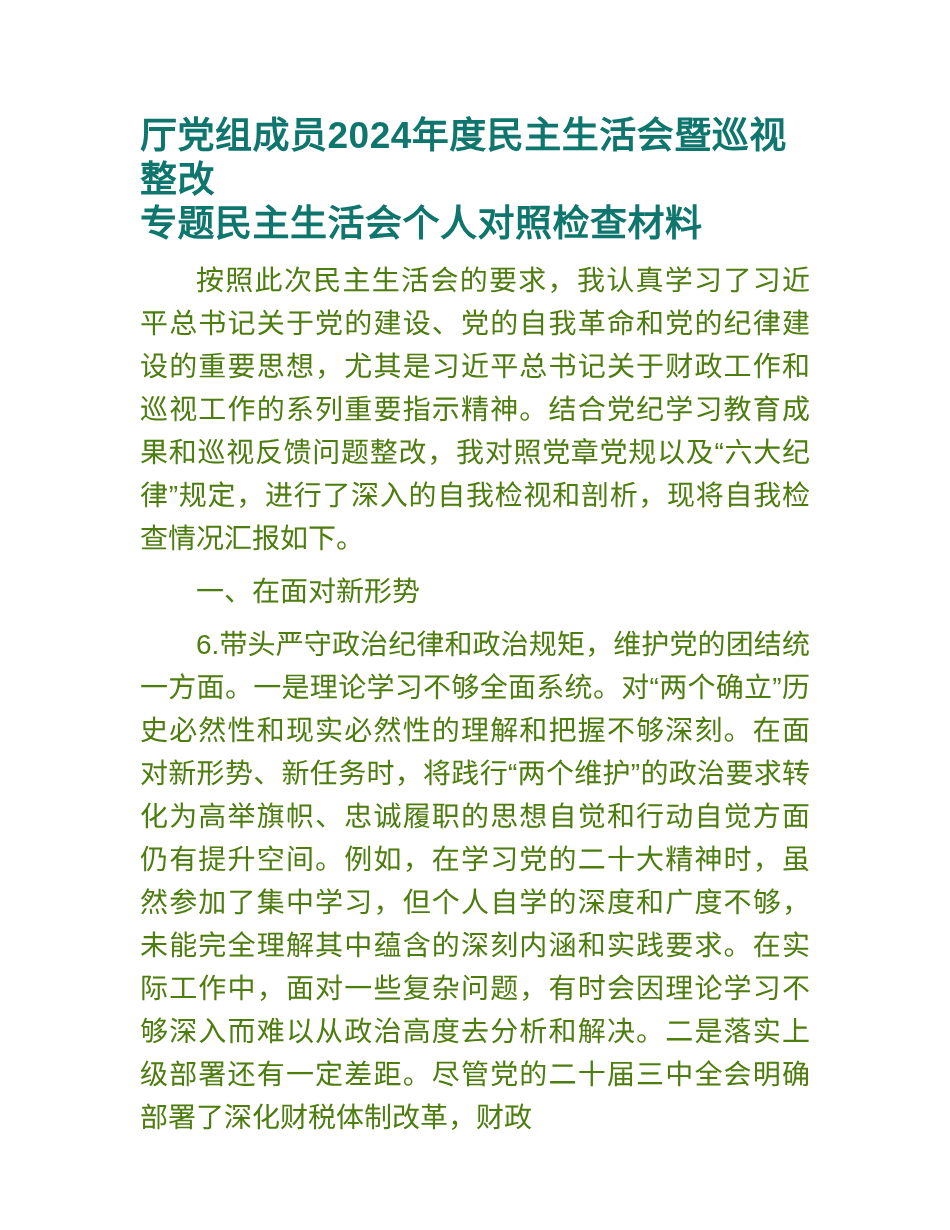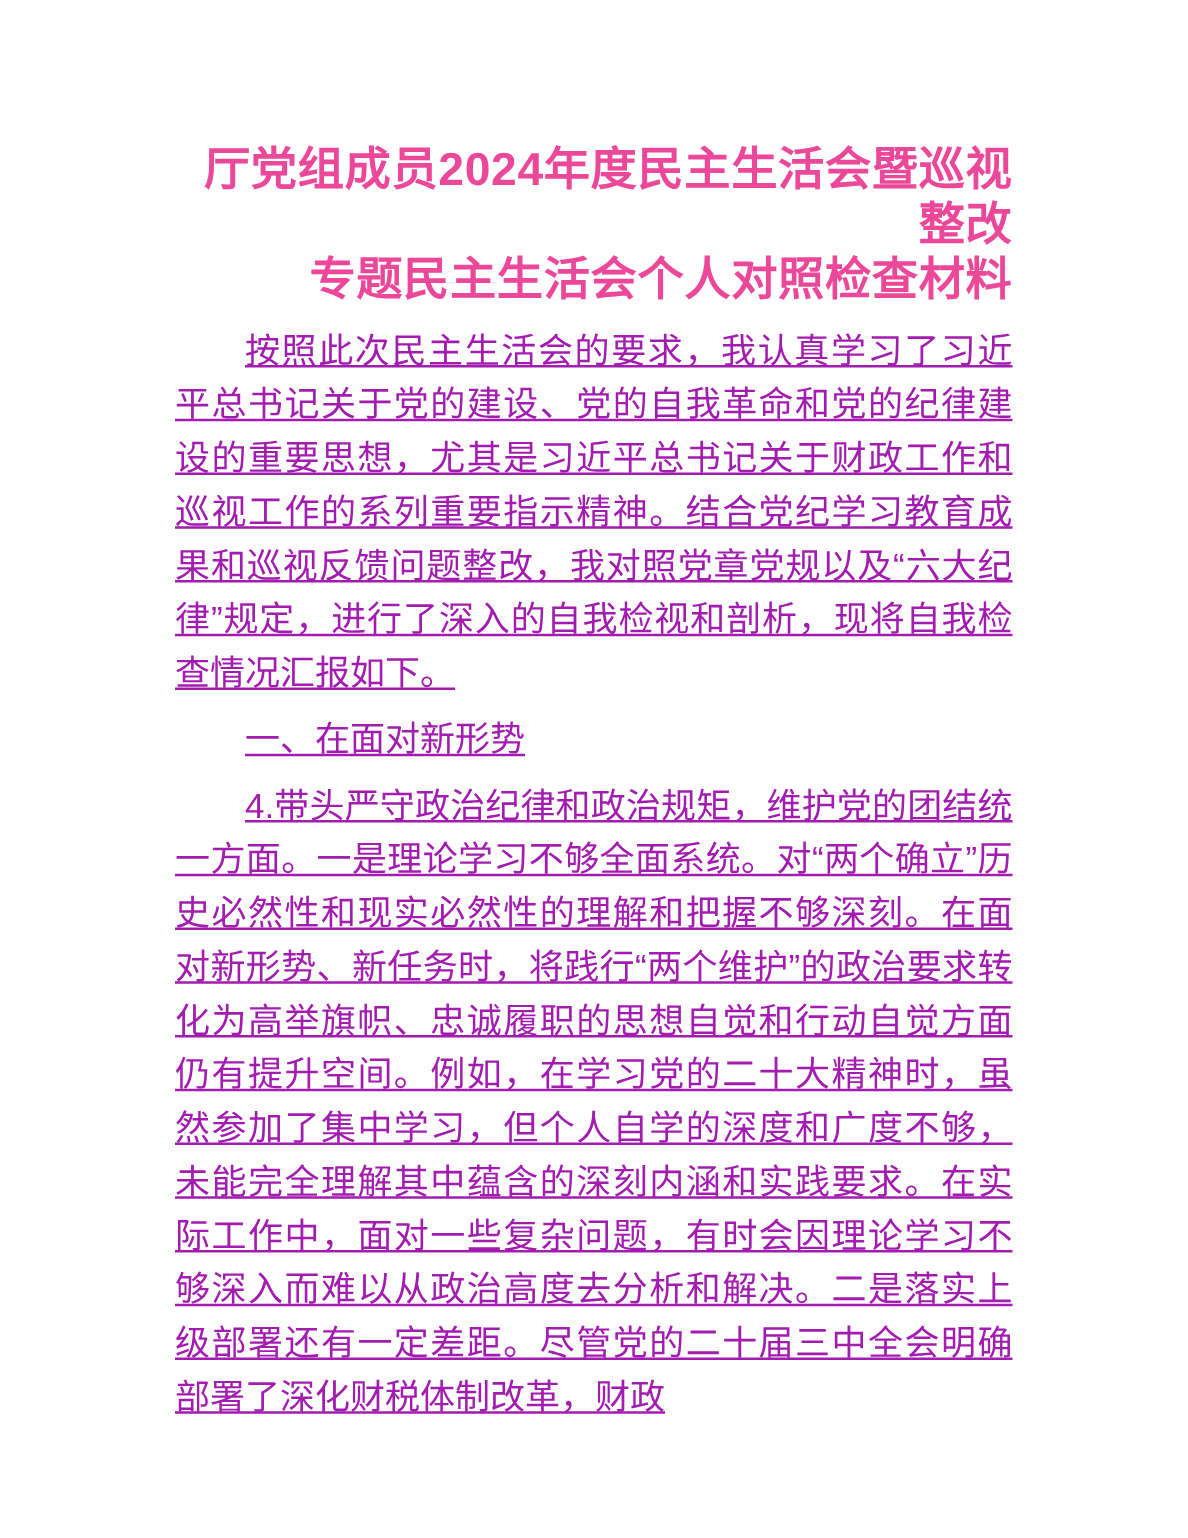--- a/index.html
+++ b/index.html
@@ -15,50 +15,49 @@
     background: #ffffff;
     color: #000000;
     padding: 114px 140px 0 140px;
     overflow: hidden;
     font-family: "Liberation Sans", "DejaVu Sans", sans-serif;
   }
   .doc-title {
     font-size: 37px;
     font-weight: 700;
     line-height: 44px;
-    text-align: right;
-    color: #ec4899;
+    text-align: left;
+    color: #0f766e;
     margin: 0 0 13px 0;
     letter-spacing: 0.5px;
   }
   .doc-body p {
     font-size: 28px;
     line-height: 43px;
     text-align: justify;
     text-justify: inter-character;
     text-indent: 2em;
     margin: 0;
-    color: #a21caf;
+    color: #4d7c0f;
     word-break: break-all;
-    text-decoration: underline;
   }
   .doc-body p.section-heading {
     margin: 10px 0 10px 0;
   }
   .doc-body p.sub-heading {
     margin: 0 0 12px 0;
   }
 </style>
 </head>
 <body>
 
 <div class="page">
   <h1 class="doc-title">
     <span class="title-line">厅党组成员2024年度民主生活会暨巡视整改</span><br>
     <span class="title-line">专题民主生活会个人对照检查材料</span>
   </h1>
 
   <div class="doc-body">
     <p class="body-para">按照此次民主生活会的要求，我认真学习了习近平总书记关于党的建设、党的自我革命和党的纪律建设的重要思想，尤其是习近平总书记关于财政工作和巡视工作的系列重要指示精神。结合党纪学习教育成果和巡视反馈问题整改，我对照党章党规以及“六大纪律”规定，进行了深入的自我检视和剖析，现将自我检查情况汇报如下。</p>
     <p class="section-heading">一、在面对新形势</p>
-    <p class="body-para">4.带头严守政治纪律和政治规矩，维护党的团结统一方面。一是理论学习不够全面系统。对“两个确立”历史必然性和现实必然性的理解和把握不够深刻。在面对新形势、新任务时，将践行“两个维护”的政治要求转化为高举旗帜、忠诚履职的思想自觉和行动自觉方面仍有提升空间。例如，在学习党的二十大精神时，虽然参加了集中学习，但个人自学的深度和广度不够，未能完全理解其中蕴含的深刻内涵和实践要求。在实际工作中，面对一些复杂问题，有时会因理论学习不够深入而难以从政治高度去分析和解决。二是落实上级部署还有一定差距。尽管党的二十届三中全会明确部署了深化财税体制改革，财政</p>
+    <p class="body-para">6.带头严守政治纪律和政治规矩，维护党的团结统一方面。一是理论学习不够全面系统。对“两个确立”历史必然性和现实必然性的理解和把握不够深刻。在面对新形势、新任务时，将践行“两个维护”的政治要求转化为高举旗帜、忠诚履职的思想自觉和行动自觉方面仍有提升空间。例如，在学习党的二十大精神时，虽然参加了集中学习，但个人自学的深度和广度不够，未能完全理解其中蕴含的深刻内涵和实践要求。在实际工作中，面对一些复杂问题，有时会因理论学习不够深入而难以从政治高度去分析和解决。二是落实上级部署还有一定差距。尽管党的二十届三中全会明确部署了深化财税体制改革，财政</p>
   </div>
 </div>
 
 </body></html>

